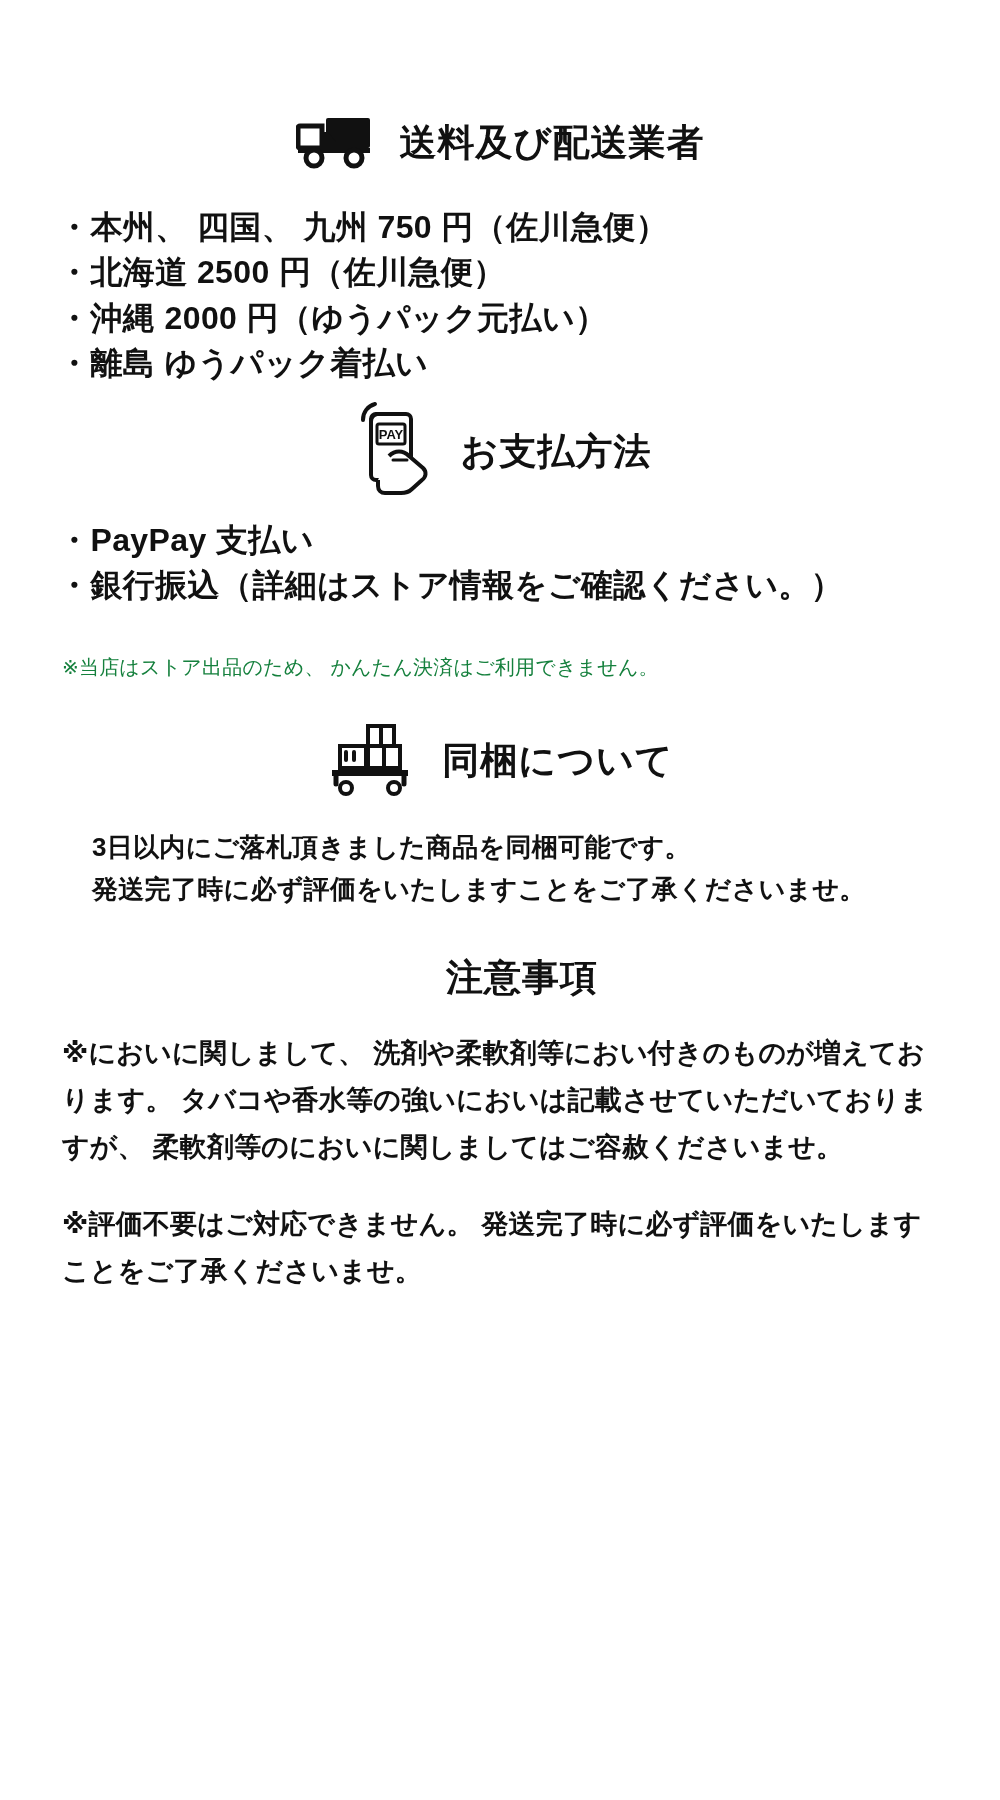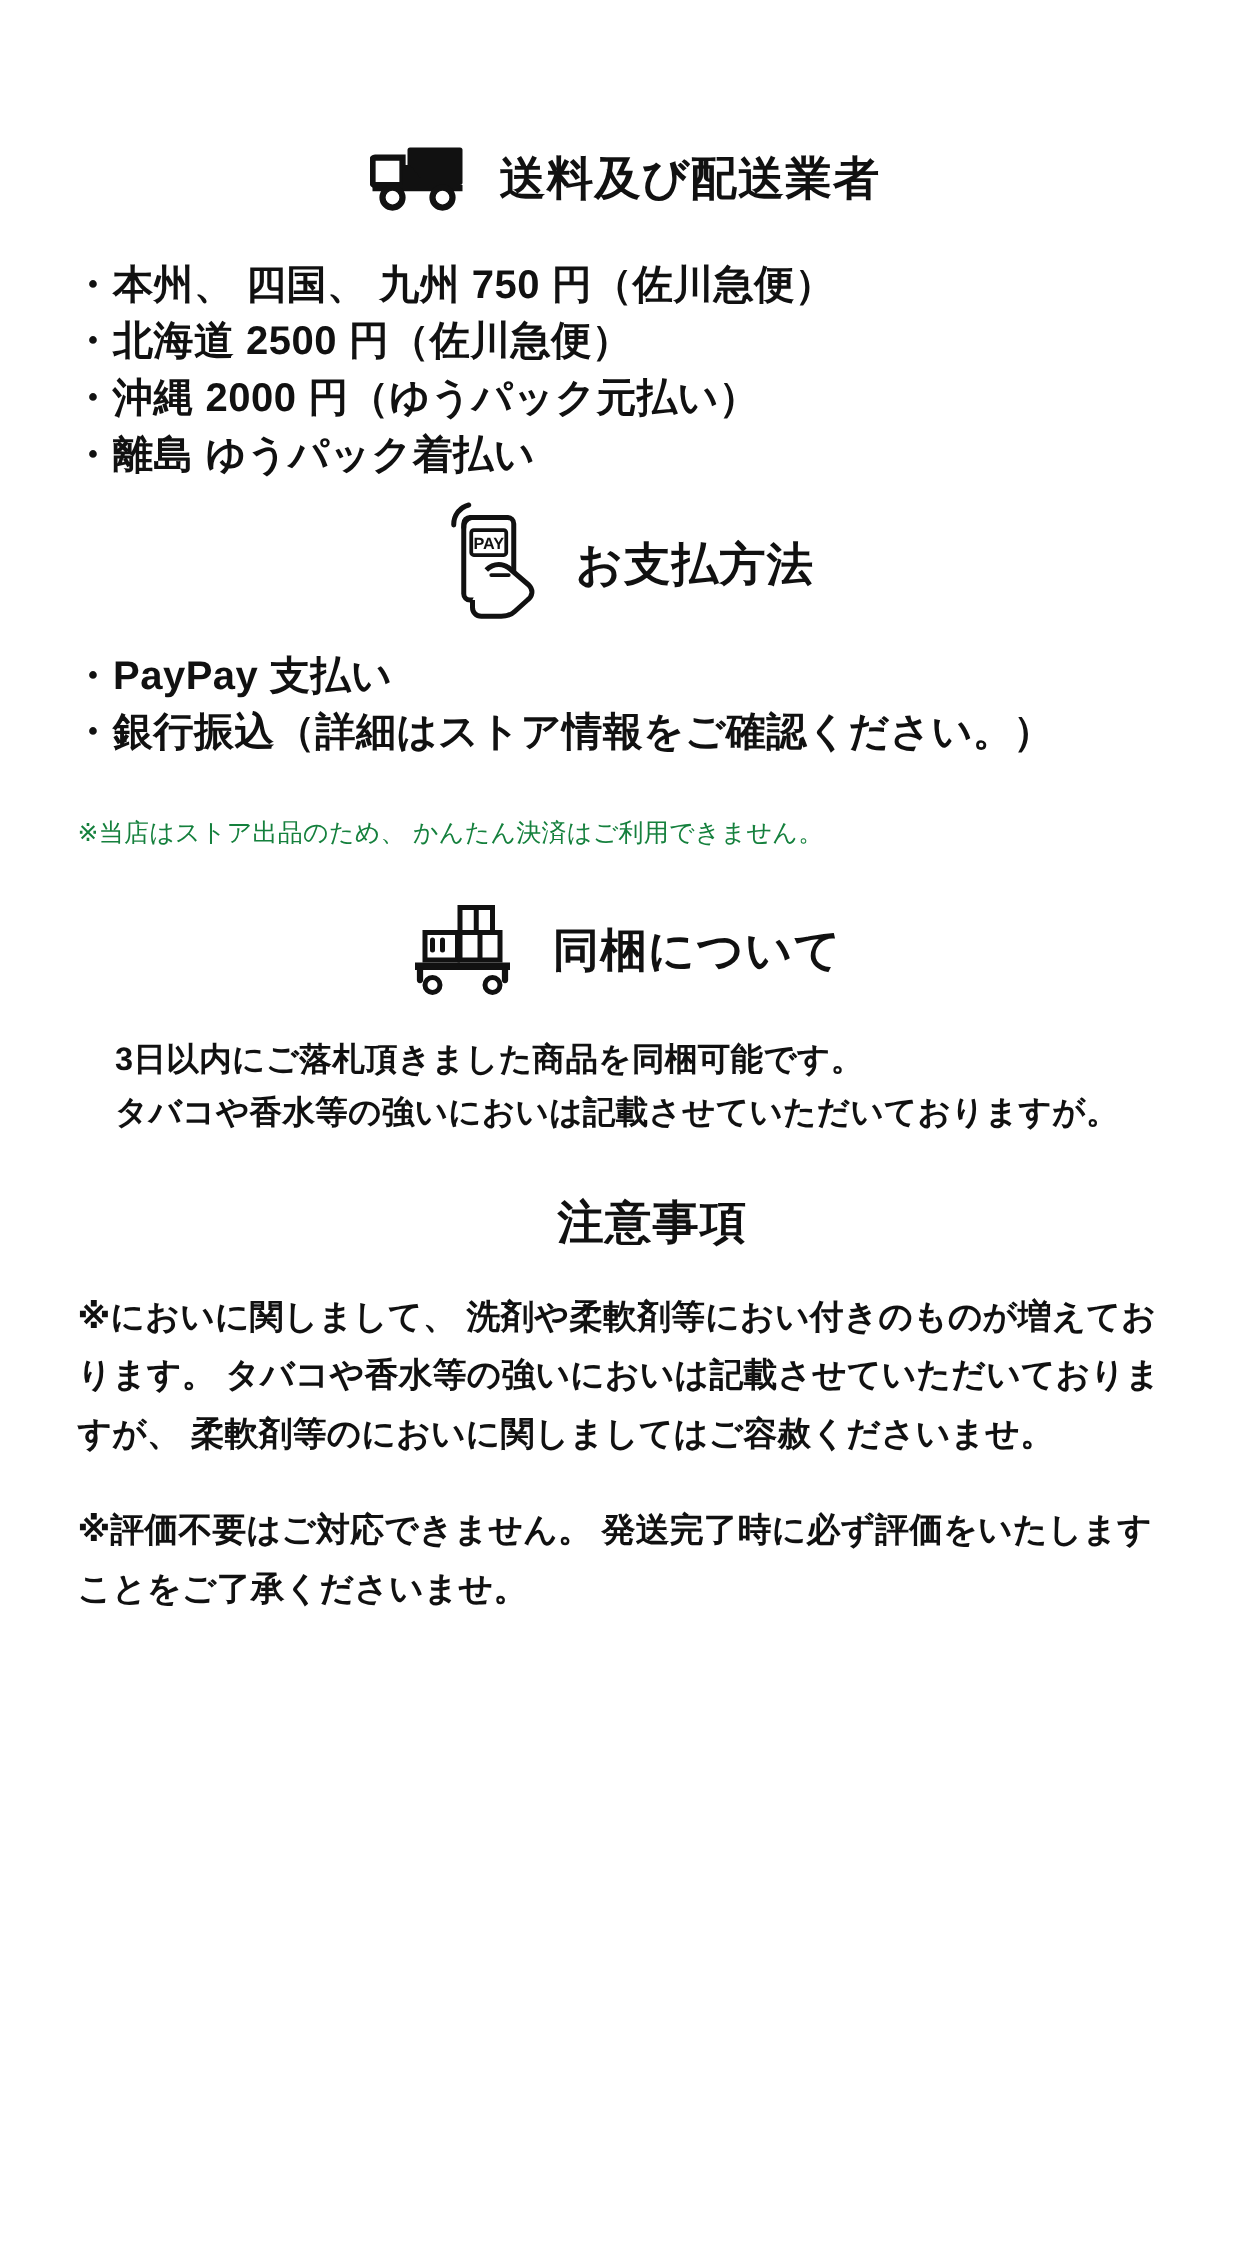--- a/index.html
+++ b/index.html
@@ -166,21 +166,21 @@
         <path d="M10 54 v8 M78 54 v8" stroke="#111" stroke-width="5" stroke-linecap="round"></path>
         <circle cx="20" cy="66" r="6" fill="none" stroke="#111" stroke-width="4"></circle>
         <circle cx="68" cy="66" r="6" fill="none" stroke="#111" stroke-width="4"></circle>
       </svg>
     </span>
     <span class="section-title">同梱について</span>
   </div>
 
   <div id="bundle-body">
     <p class="body-line">3日以内にご落札頂きました商品を同梱可能です。</p>
-    <p class="body-line">タバコや香水等の強いにおいは記載させていただいておりますが。</p>
+    <p class="body-line">発送完了時に必ず評価をいたしますことをご了承くださいませ。</p>
   </div>
 
   <div id="notes-head">
     <div class="section-title centered-only">注意事項</div>
   </div>
 
   <div id="notes-body">
     <p class="para">※においに関しまして、 洗剤や柔軟剤等におい付きのものが増えております。 タバコや香水等の強いにおいは記載させていただいておりますが、 柔軟剤等のにおいに関しましてはご容赦くださいませ。</p>
     <p class="para">※評価不要はご対応できません。 発送完了時に必ず評価をいたしますことをご了承くださいませ。</p>
   </div>

